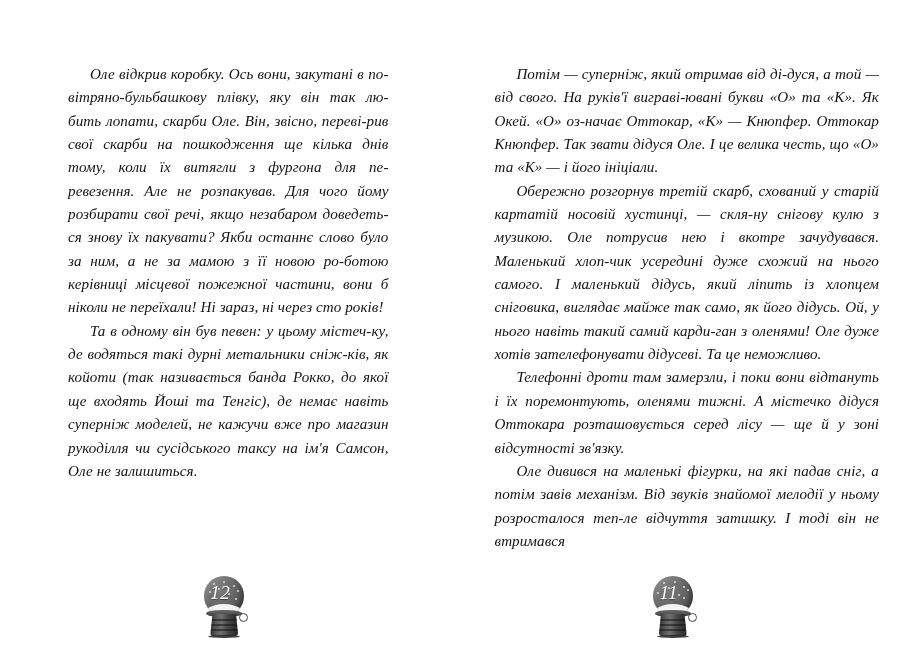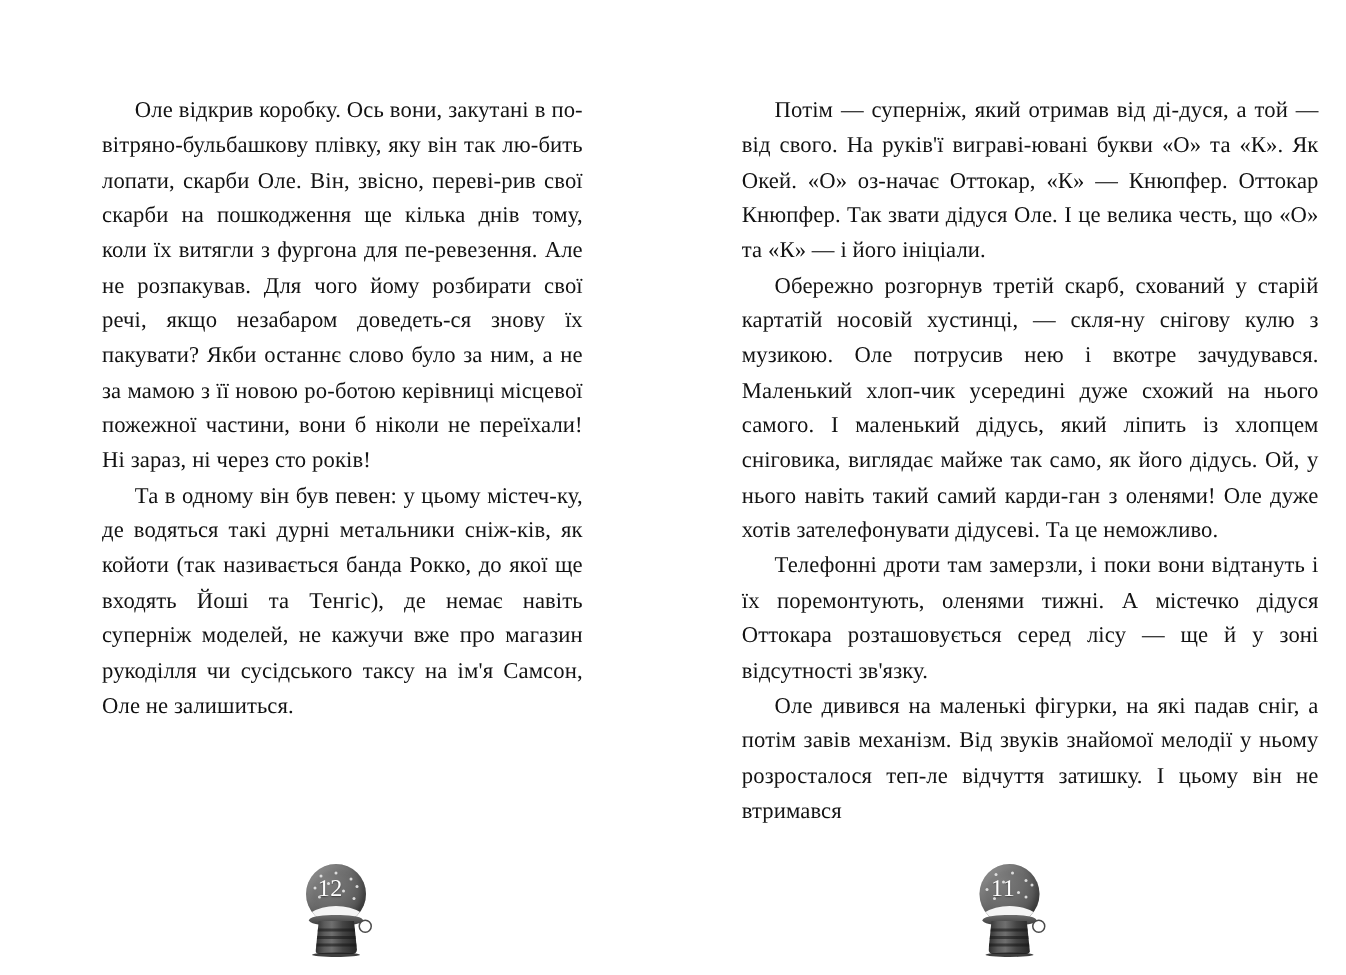--- a/index.html
+++ b/index.html
@@ -19,20 +19,21 @@
     width: 897px;
     height: 650px;
     background: #ffffff;
     display: flex;
   }
   .page {
     position: relative;
     width: 448.5px;
     height: 650px;
     box-sizing: border-box;
+    font-style: italic;
   }
   .page-left  { padding: 63px 60px 0 68px; }
   .page-right { padding: 63px 18px 0 46px; }
 
   .textblock {
     width: 100%;
   }
   .para {
     margin: 0;
     text-align: justify;
@@ -82,21 +83,21 @@
     height: 22px;
     background: #f4f4f4;
     border-radius: 50% 50% 45% 45% / 70% 70% 30% 30%;
   }
   .globe .pagenum {
     position: absolute;
     top: 10px;
     left: 0;
     width: 40px;
     text-align: center;
-    font-size: 16px;
+    font-size: 19px;
     line-height: 13.5px;
     color: #ffffff;
     font-family: "Liberation Serif", "DejaVu Serif", serif;
     letter-spacing: 0.4px;
     text-shadow: 0 1px 1px rgba(0,0,0,0.45);
     z-index: 3;
   }
   .globe .flake {
     position: absolute;
     width: 2px;
@@ -191,21 +192,21 @@
         <div class="footshadow"></div>
       </div>
     </div>
   </div>
 
   <div class="page page-right">
     <div class="textblock">
       <p class="para">Потім — суперніж, який отримав від ді-дуся, а той — від свого. На руків'ї виграві-ювані букви «О» та «К». Як Окей. «О» оз-начає Оттокар, «К» — Кнюпфер. Оттокар Кнюпфер. Так звати дідуся Оле. І це велика честь, що «О» та «К» — і його ініціали.</p>
       <p class="para">Обережно розгорнув третій скарб, схований у старій картатій носовій хустинці, — скля-ну снігову кулю з музикою. Оле потрусив нею і вкотре зачудувався. Маленький хлоп-чик усередині дуже схожий на нього самого. І маленький дідусь, який ліпить із хлопцем сніговика, виглядає майже так само, як його дідусь. Ой, у нього навіть такий самий карди-ган з оленями! Оле дуже хотів зателефонувати дідусеві. Та це неможливо.</p>
       <p class="para">Телефонні дроти там замерзли, і поки вони відтануть і їх поремонтують, оленями тижні. А містечко дідуся Оттокара розташовується серед лісу — ще й у зоні відсутності зв'язку.</p>
-      <p class="para">Оле дивився на маленькі фігурки, на які падав сніг, а потім завів механізм. Від звуків знайомої мелодії у ньому розросталося теп-ле відчуття затишку. І цьому він не втримався</p>
+      <p class="para">Оле дивився на маленькі фігурки, на які падав сніг, а потім завів механізм. Від звуків знайомої мелодії у ньому розросталося теп-ле відчуття затишку. І тоді він не втримався</p>
     </div>
 
     <div class="globe-wrap">
       <div class="globe">
         <div class="sphere">
           <span class="flake" style="top:6px;  left:10px;"></span>
           <span class="flake" style="top:5px;  left:21px;"></span>
           <span class="flake" style="top:10px; left:30px;"></span>
           <span class="flake" style="top:16px; left:4px;"></span>
           <span class="flake" style="top:13px; left:34px;"></span>

